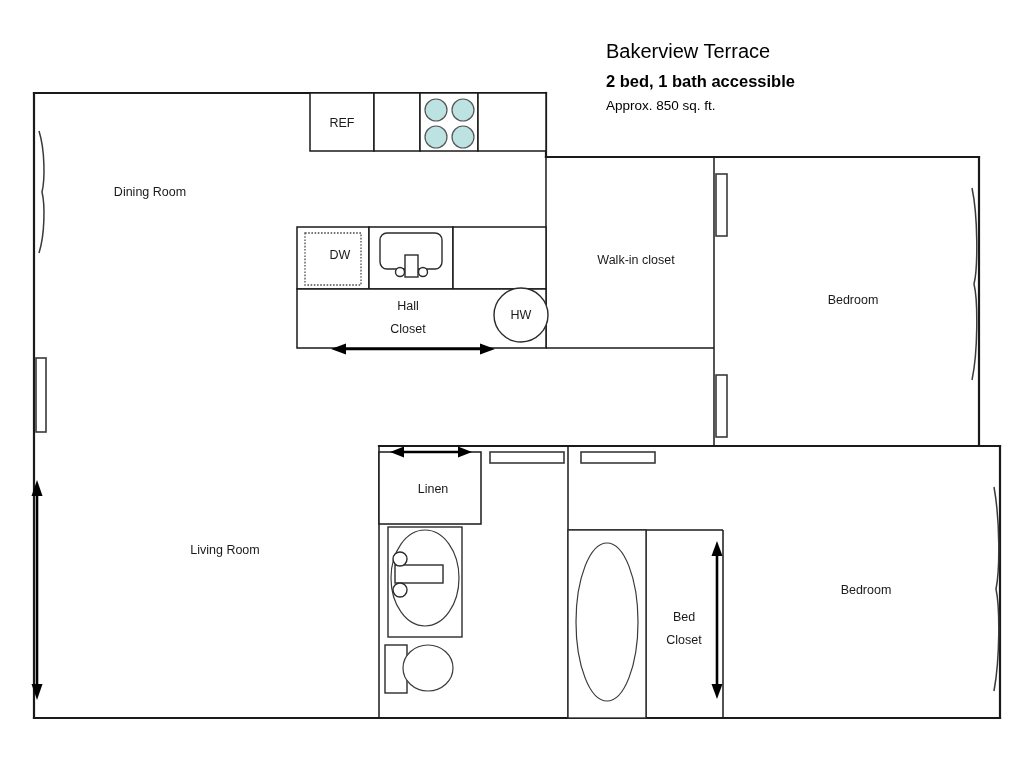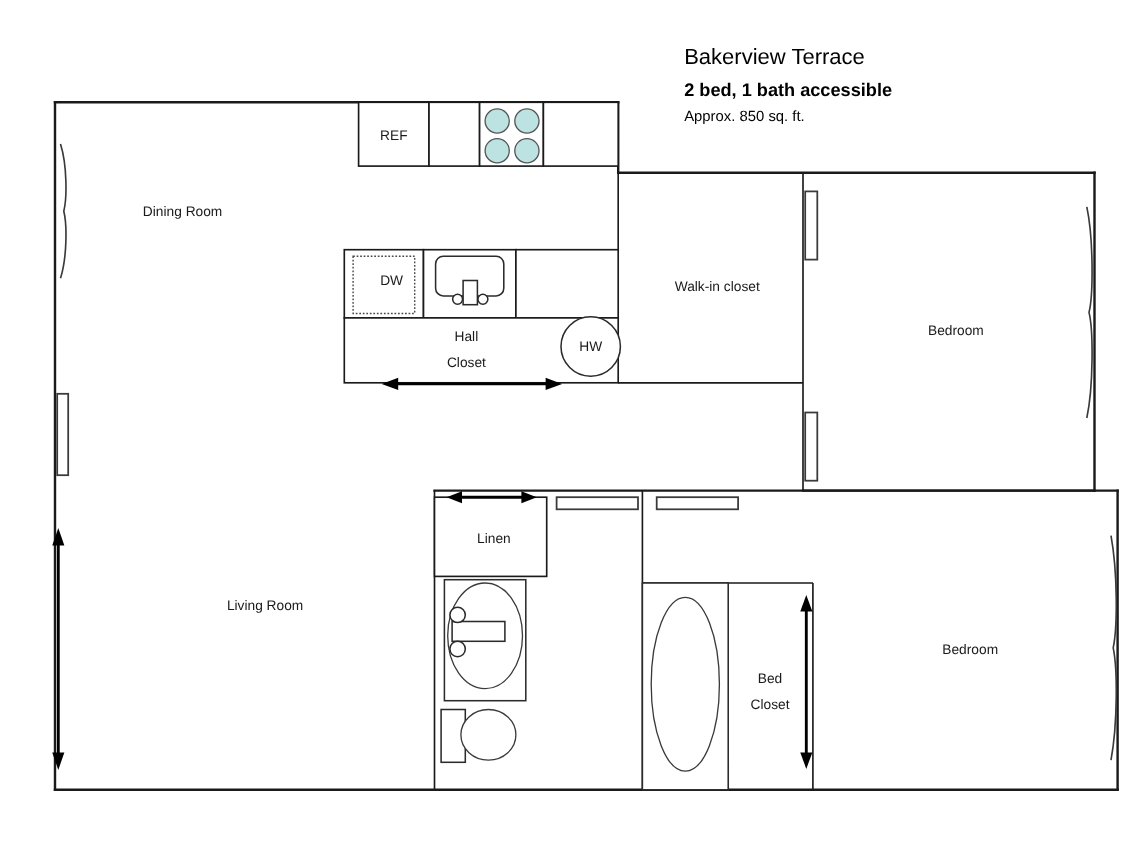--- a/index.html
+++ b/index.html
@@ -9,21 +9,21 @@
   }
   body {
     width: 1024px;
     height: 768px;
     font-family: "Liberation Sans", sans-serif;
     overflow: hidden;
     position: relative;
   }
   #plan-root {
     position: absolute;
-    left: 16px;
+    left: 0;
     top: 0;
     width: 845px;
     height: 768px;
   }
   svg.floorplan {
     display: block;
     width: 1024px;
     height: 768px;
   }
   .wall {

